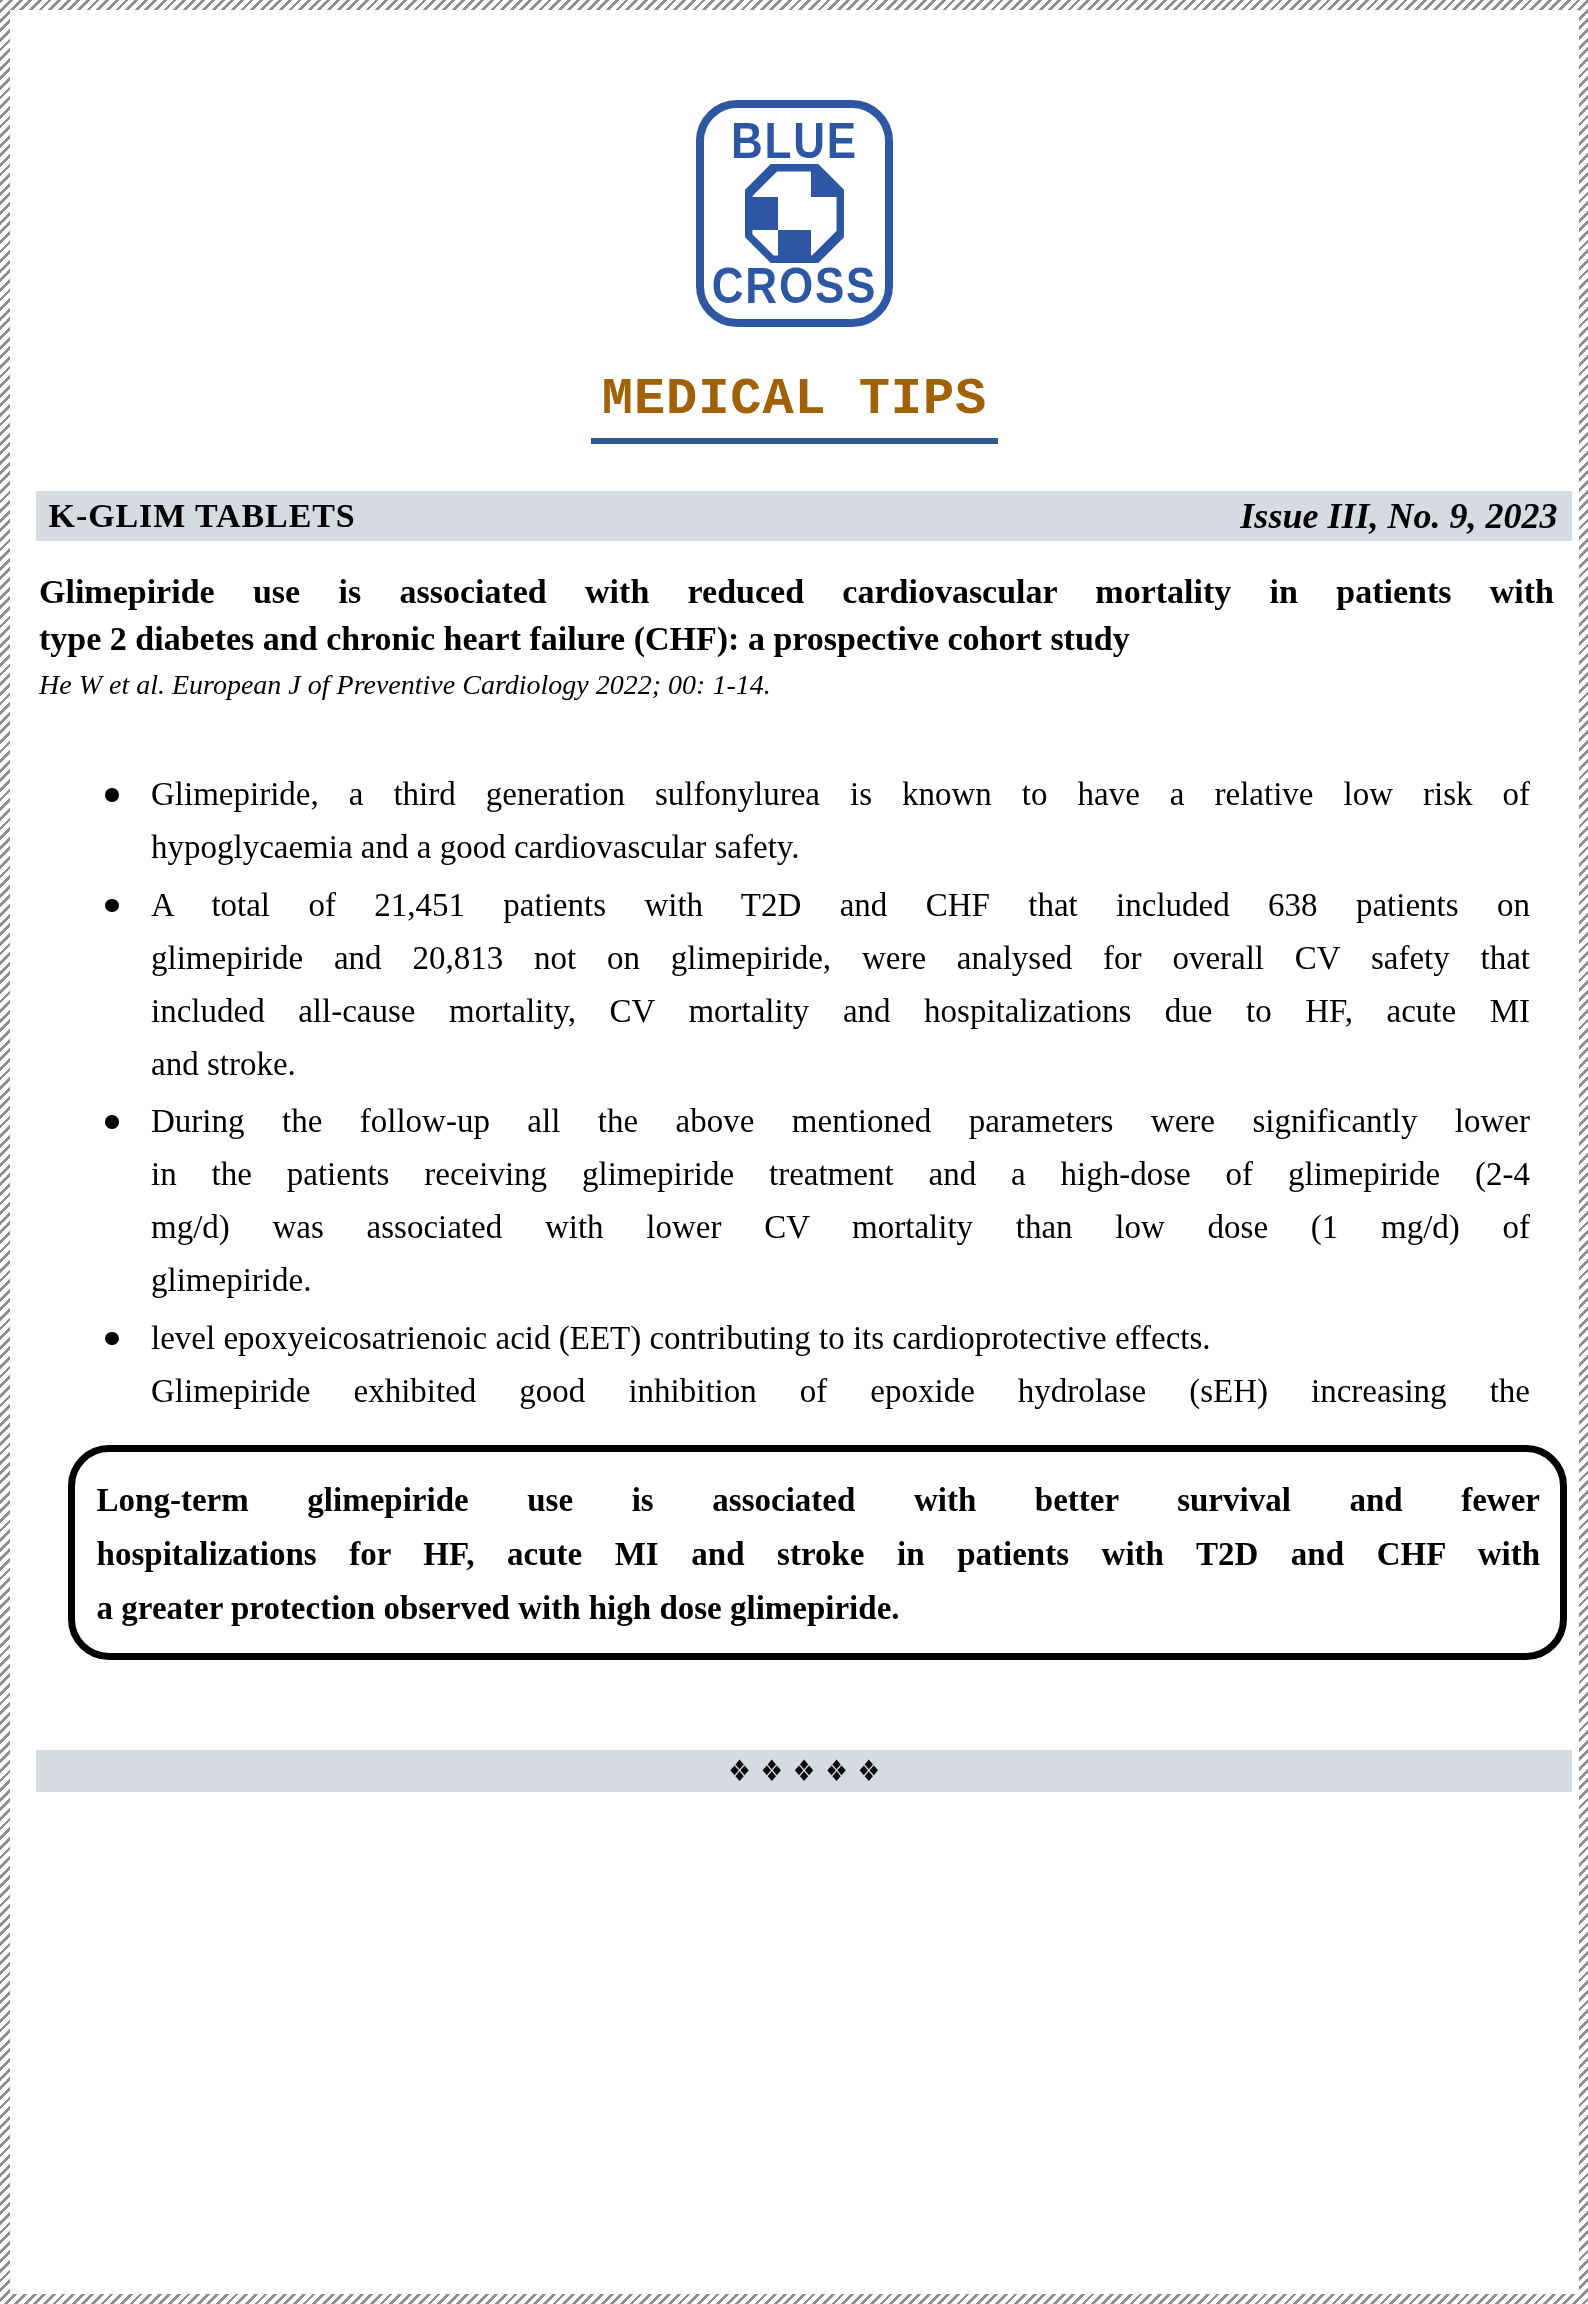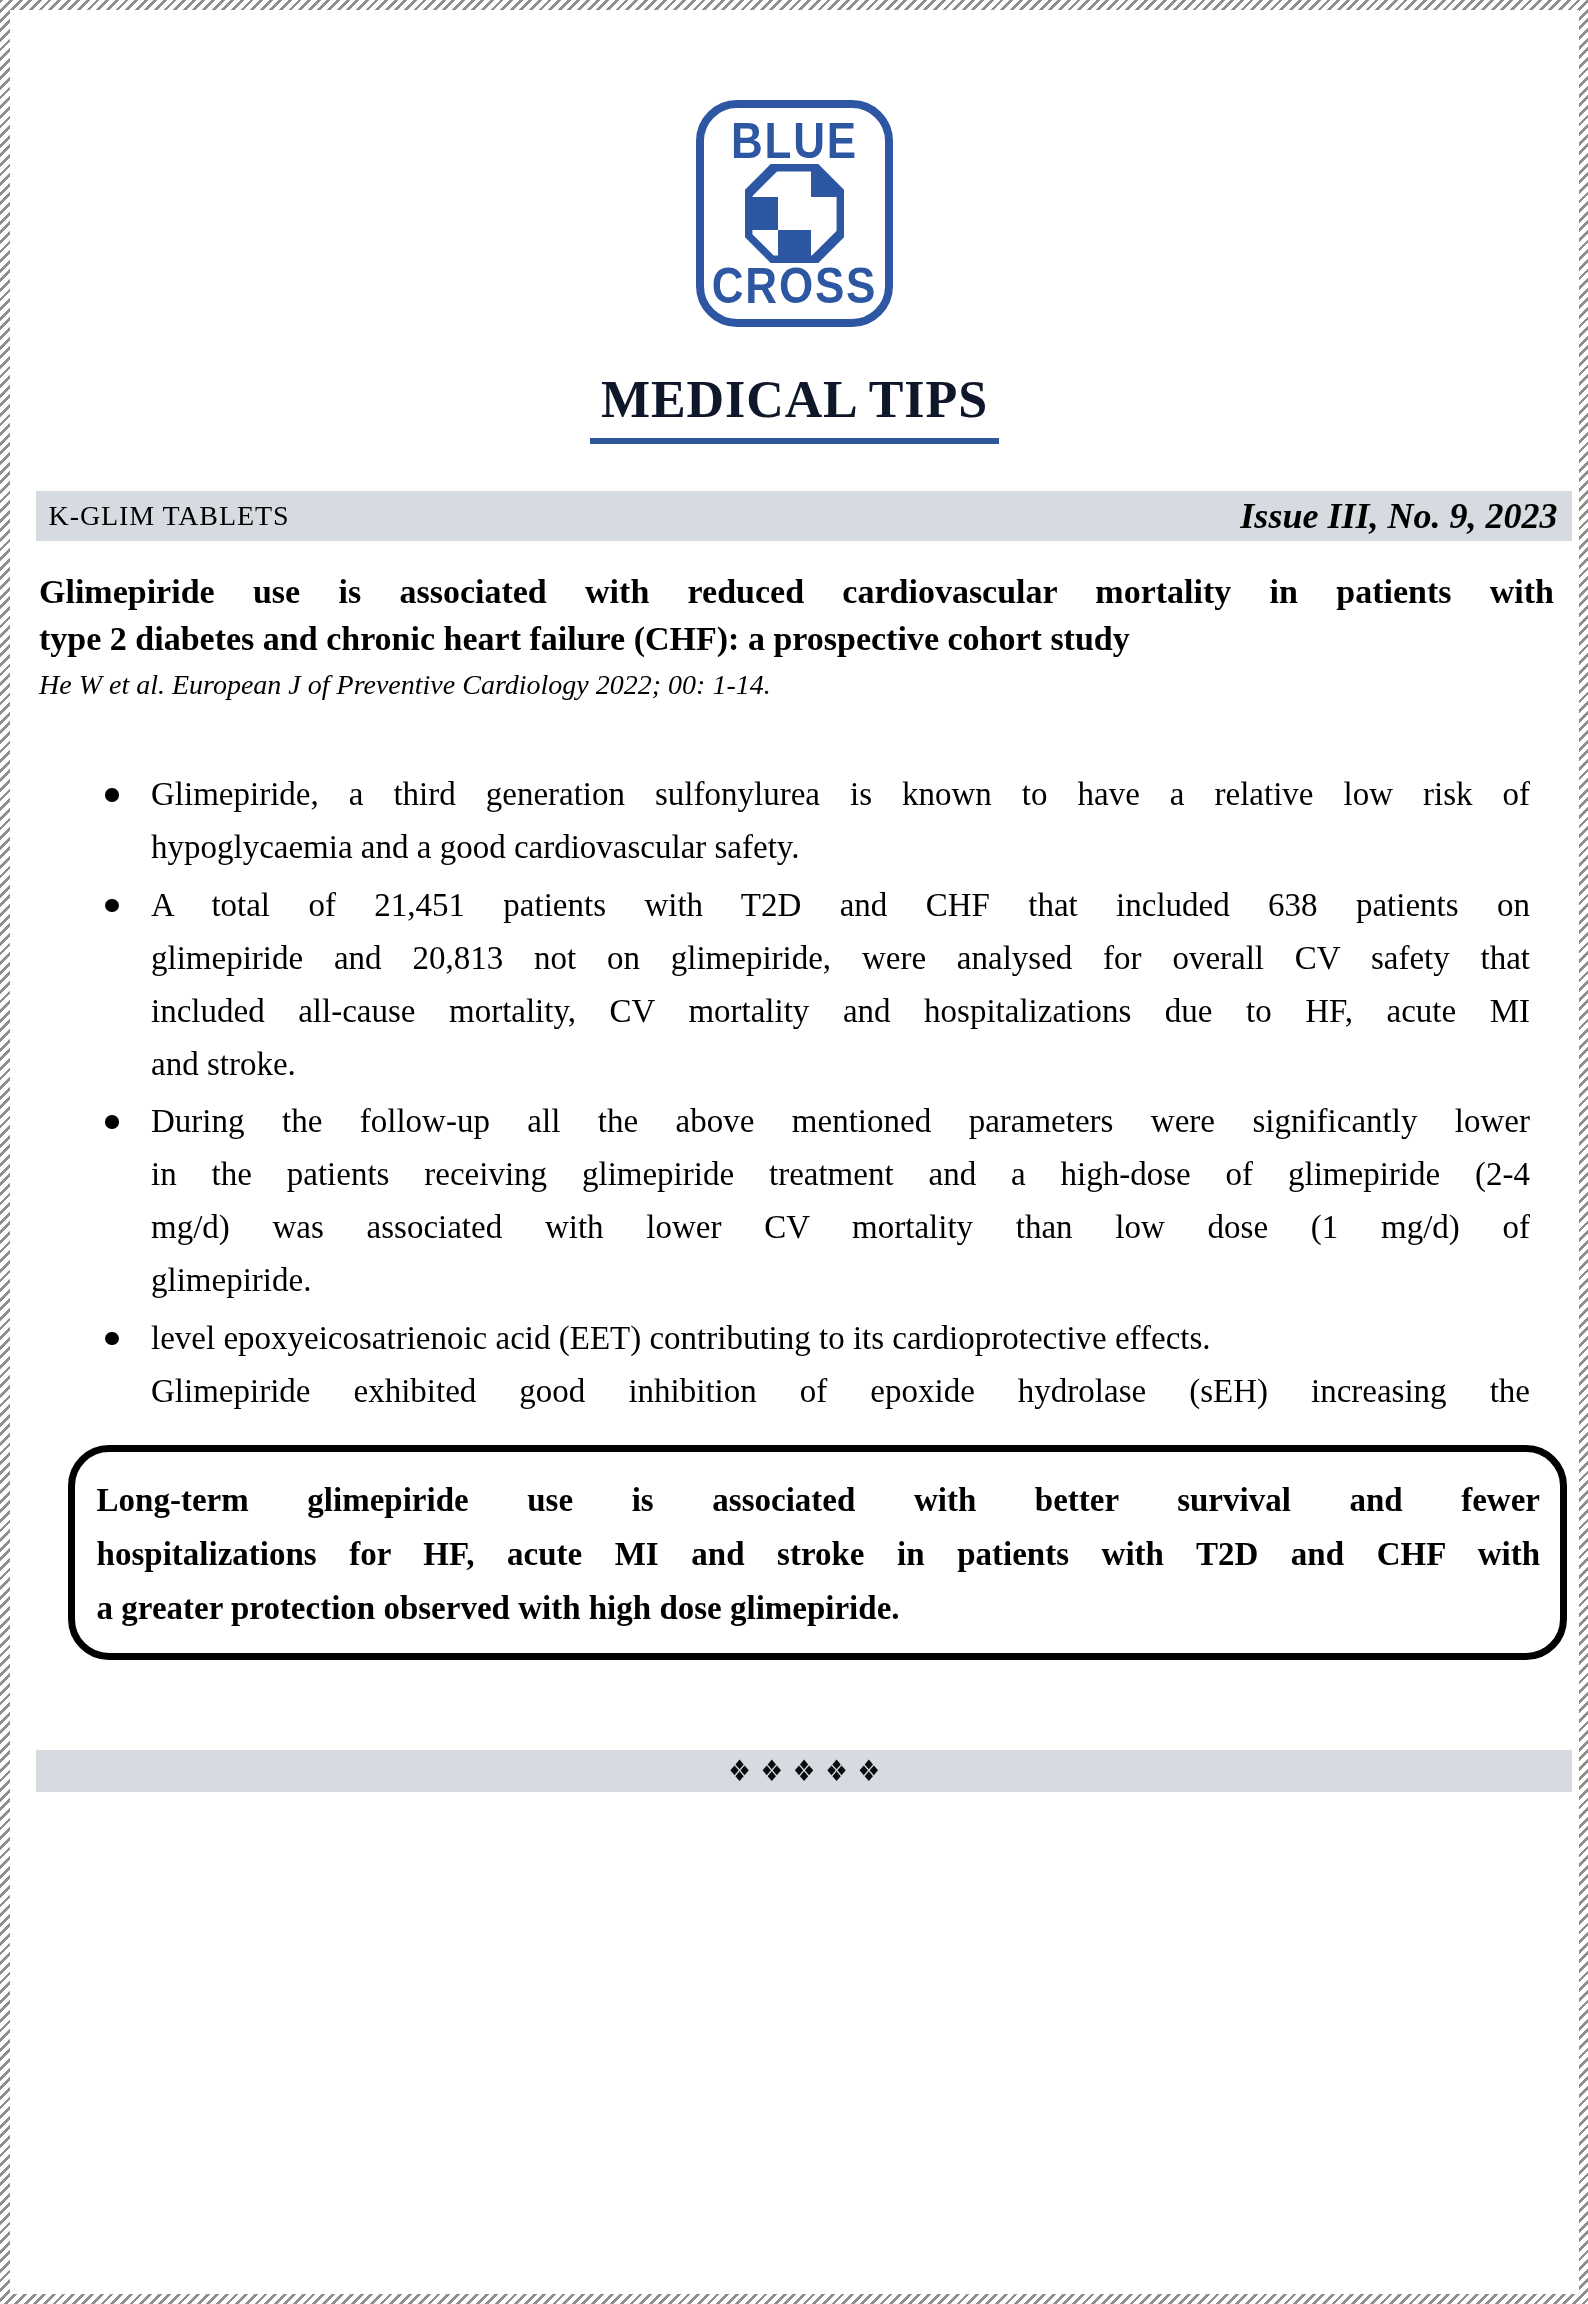--- a/index.html
+++ b/index.html
@@ -23,31 +23,32 @@
     padding:10.8px 0 10.8px;background:#fff;
   }
   .logo-word{
     font-family:"Liberation Sans", sans-serif;font-weight:bold;font-size:44px;
     line-height:1;color:#2d56a3;letter-spacing:1.8px;transform:scaleY(1.12);
   }
   .logo-oct{display:block;}
   
   .masthead{text-align:center;margin-top:43px;}
   .masthead-title{
-    display:inline-block;font-size:52px;font-weight:bold;color:#0f172a;
+    display:inline-block;font-size:52px;font-weight:bold;color:#a16207;
     letter-spacing:0.9px;border-bottom:6.3px solid #2f5797;padding:0 10.8px 8px;
     line-height:1.15;
+    font-family:Liberation Mono, monospace;
   }
   
   .issue-bar{
     margin:47px 7.2px 0 26px;height:50px;background:#d6dae1;
     display:flex;align-items:center;justify-content:space-between;
     padding:0 14.4px 0 12.6px;box-sizing:border-box;
   }
-  .product{font-size:28px;font-weight:normal;letter-spacing:0.9px;text-align:right;}
+  .product{font-size:34px;font-weight:bold;letter-spacing:0.9px;text-align:right;}
   .issue{font-size:36px;font-weight:bold;font-style:italic;}
   
   .article-title{margin:27px 25px 0 29px;font-size:34px;font-weight:bold;line-height:47px;}
   .citation{margin:5.4px 25px 0 29px;font-size:28px;font-style:italic;line-height:36px;}
   
   .bullets{margin:65px 49px 0 0;}
   .bullet{position:relative;padding-left:141px;}
   .bullet + .bullet{margin-top:4.5px;}
   .dot{
     position:absolute;left:95px;top:20px;width:13.5px;height:13.5px;

